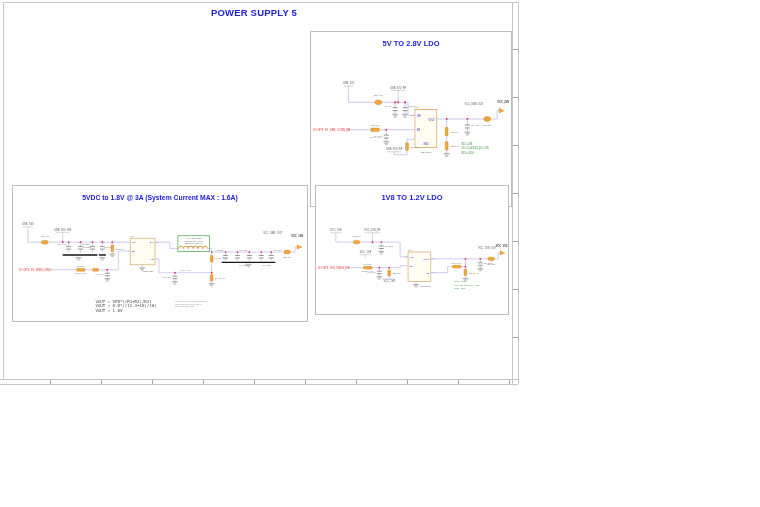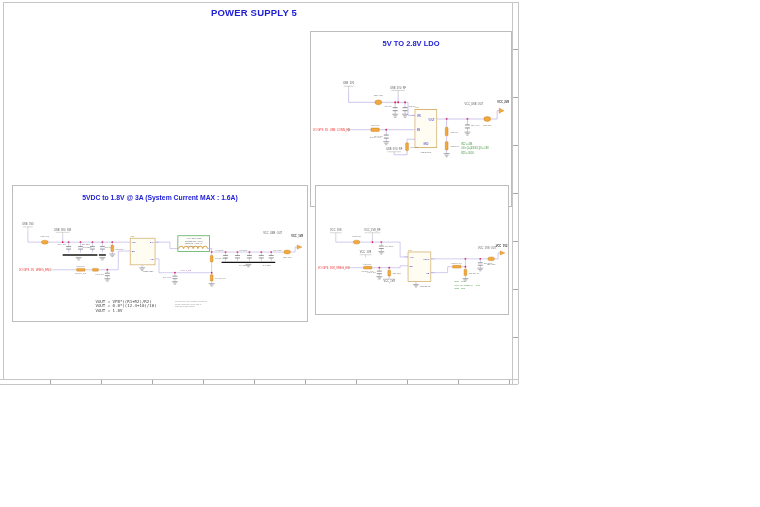--- a/index.html
+++ b/index.html
@@ -270,20 +270,21 @@
         <text class="ft" x="83" y="123">VOUT = 0.8*((12.4+10)/10)</text>
         <text class="ft" x="83" y="127.5">VOUT = 1.8V</text>
         <text class="xt" x="163" y="117.5">R13 and R14 the resistor as optional</text>
         <text class="xt" x="163" y="120.3">please adjust the value with to</text>
         <text class="xt" x="163" y="123.1">finalized during testing</text>
       </g>
     </svg>
   </section>
 
   <section class="block b3">
+    <div class="btitle">1V8 TO 1.2V LDO</div>
     <svg class="circuit" viewBox="0 0 194 130" preserveAspectRatio="none">
       <g>
         <text class="nt" x="20" y="46" text-anchor="middle">VCC_1V8</text>
         <path class="gflag" d="M14,47.5 H26 M20,47.5 V52"></path>
         <path class="w" d="M20,52 V57 H37.5"></path>
         <ellipse class="cmp" cx="41" cy="57" rx="3.5" ry="2"></ellipse>
         <text class="t9" x="41" y="51.5" text-anchor="middle">FB18 30R</text>
         <path class="w" d="M44.5,57 H85 V72 H93"></path>
         <text class="nt" x="57" y="46" text-anchor="middle">VCC_1V8_RF</text>
         <path class="gflag" d="M49,47.5 H65 M57,47.5 V52"></path>

